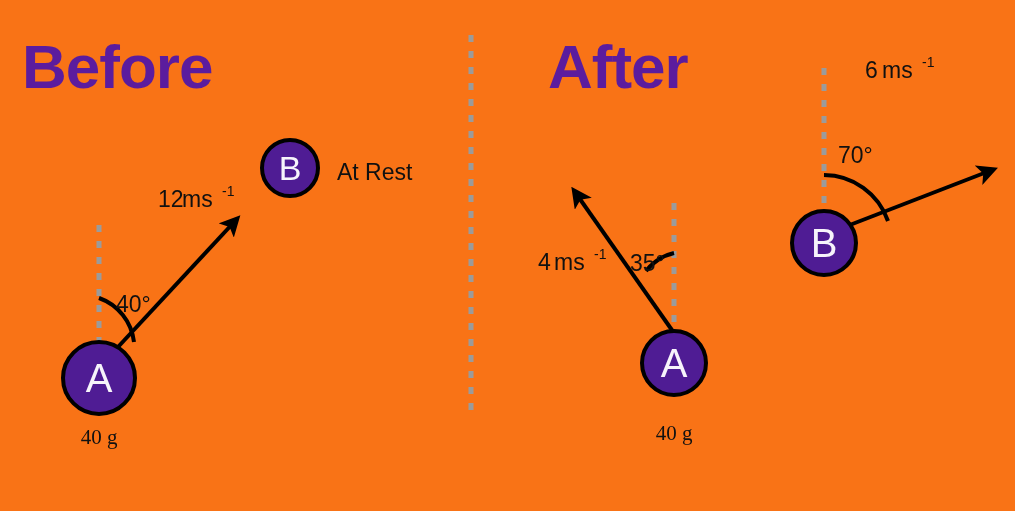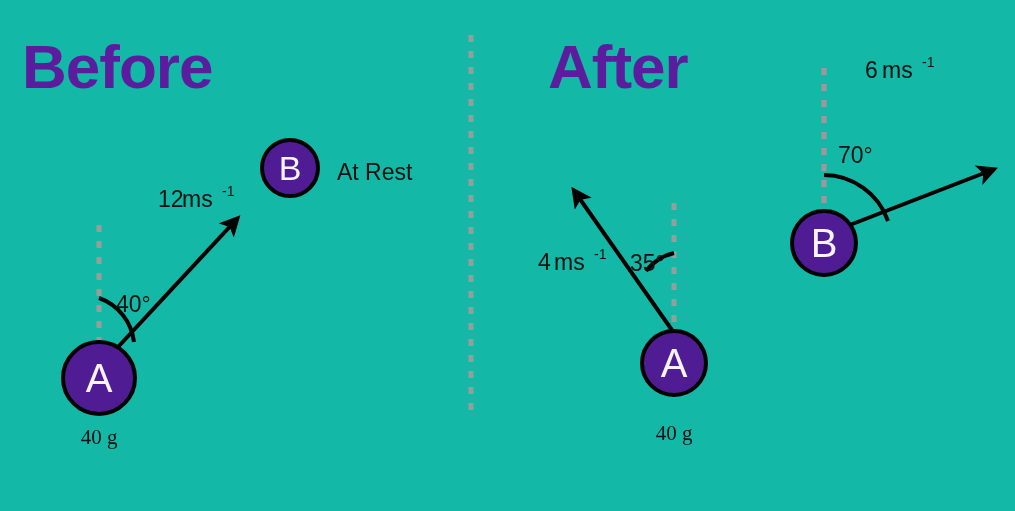--- a/index.html
+++ b/index.html
@@ -7,21 +7,21 @@
     padding: 0;
     background: #ffffff;
   }
   body {
     font-family: "Liberation Sans", sans-serif;
   }
   #stage {
     position: relative;
     width: 1015px;
     height: 511px;
-    background: #14b8a6;
+    background: #f97316;
     overflow: hidden;
   }
   #scene {
     position: absolute;
     left: 0;
     top: 0;
     width: 1015px;
     height: 511px;
   }
   .title {

